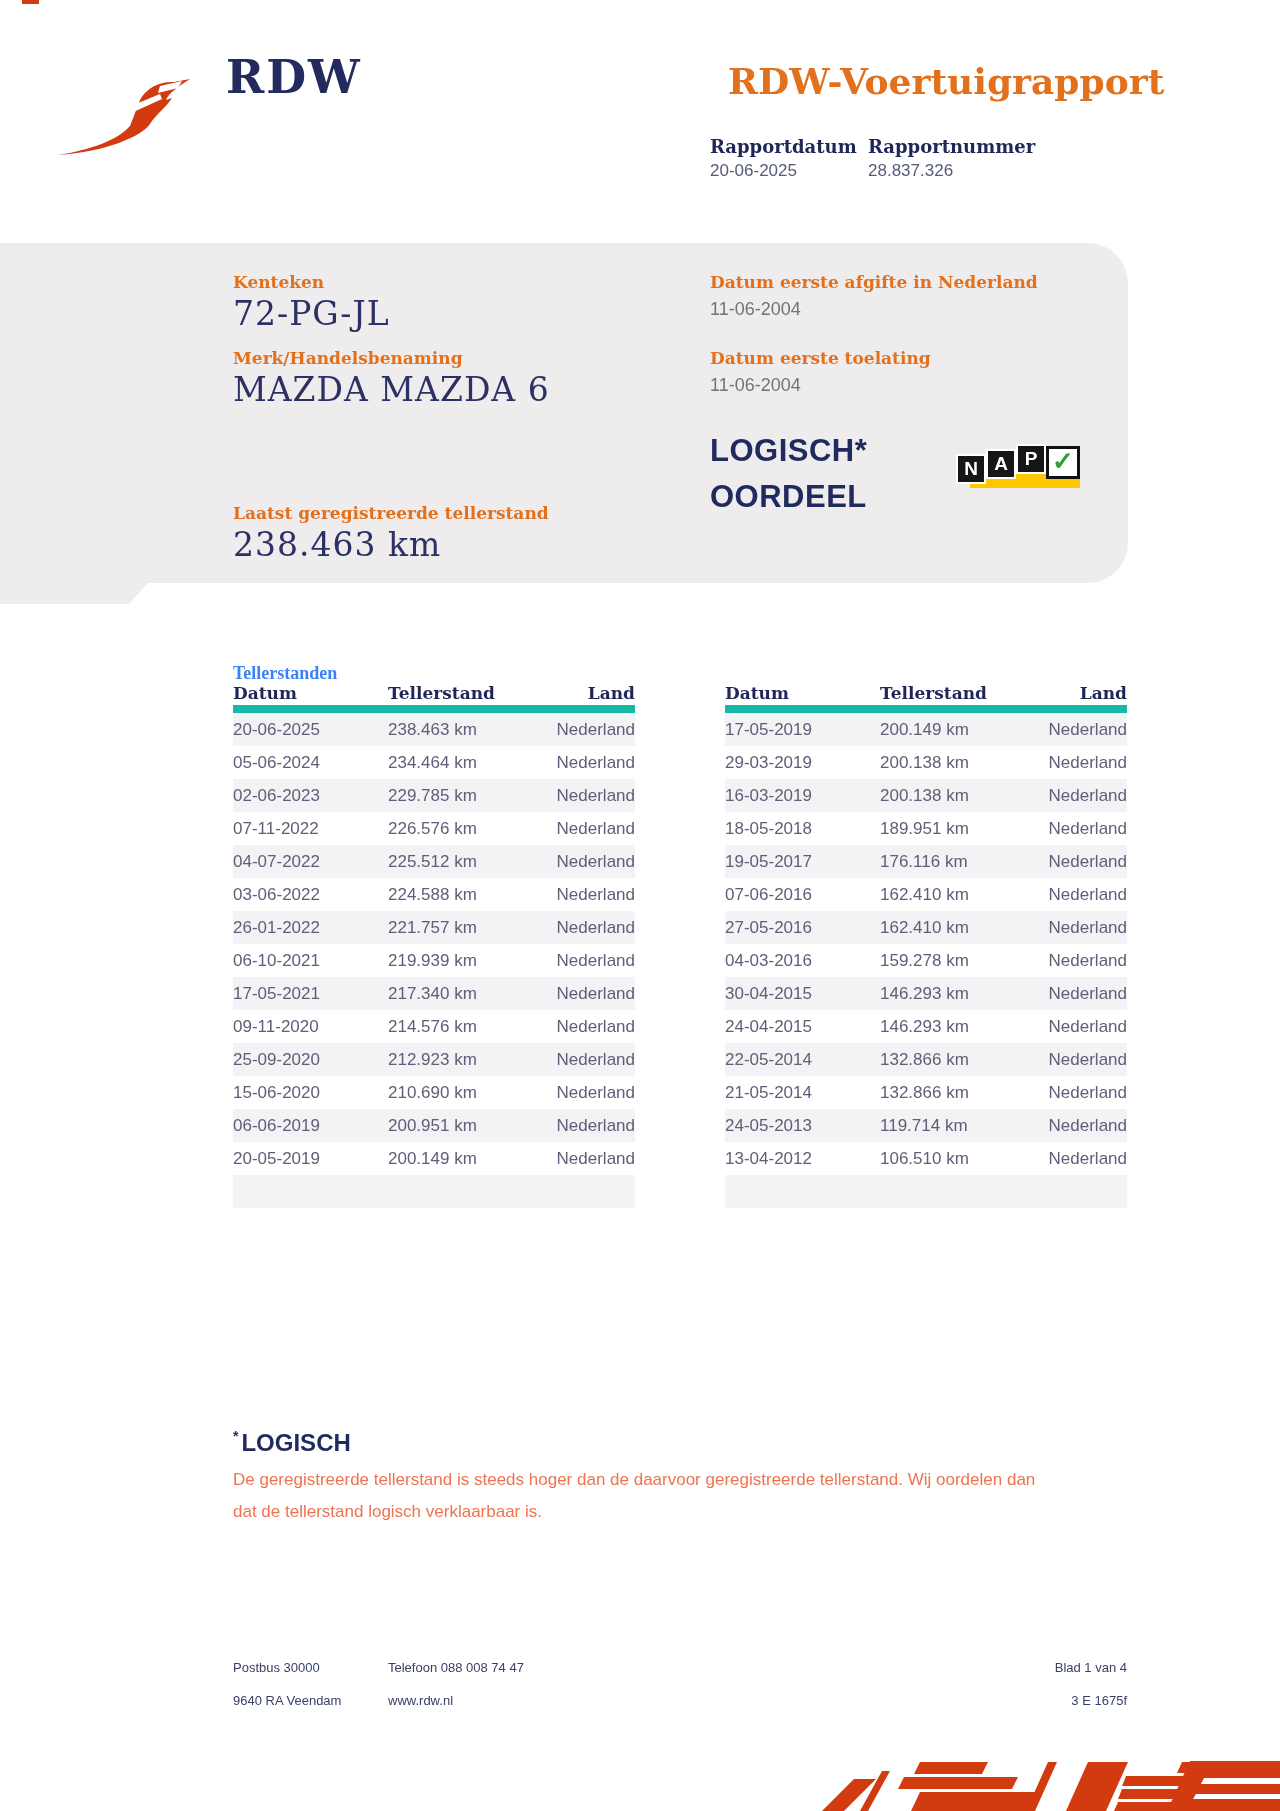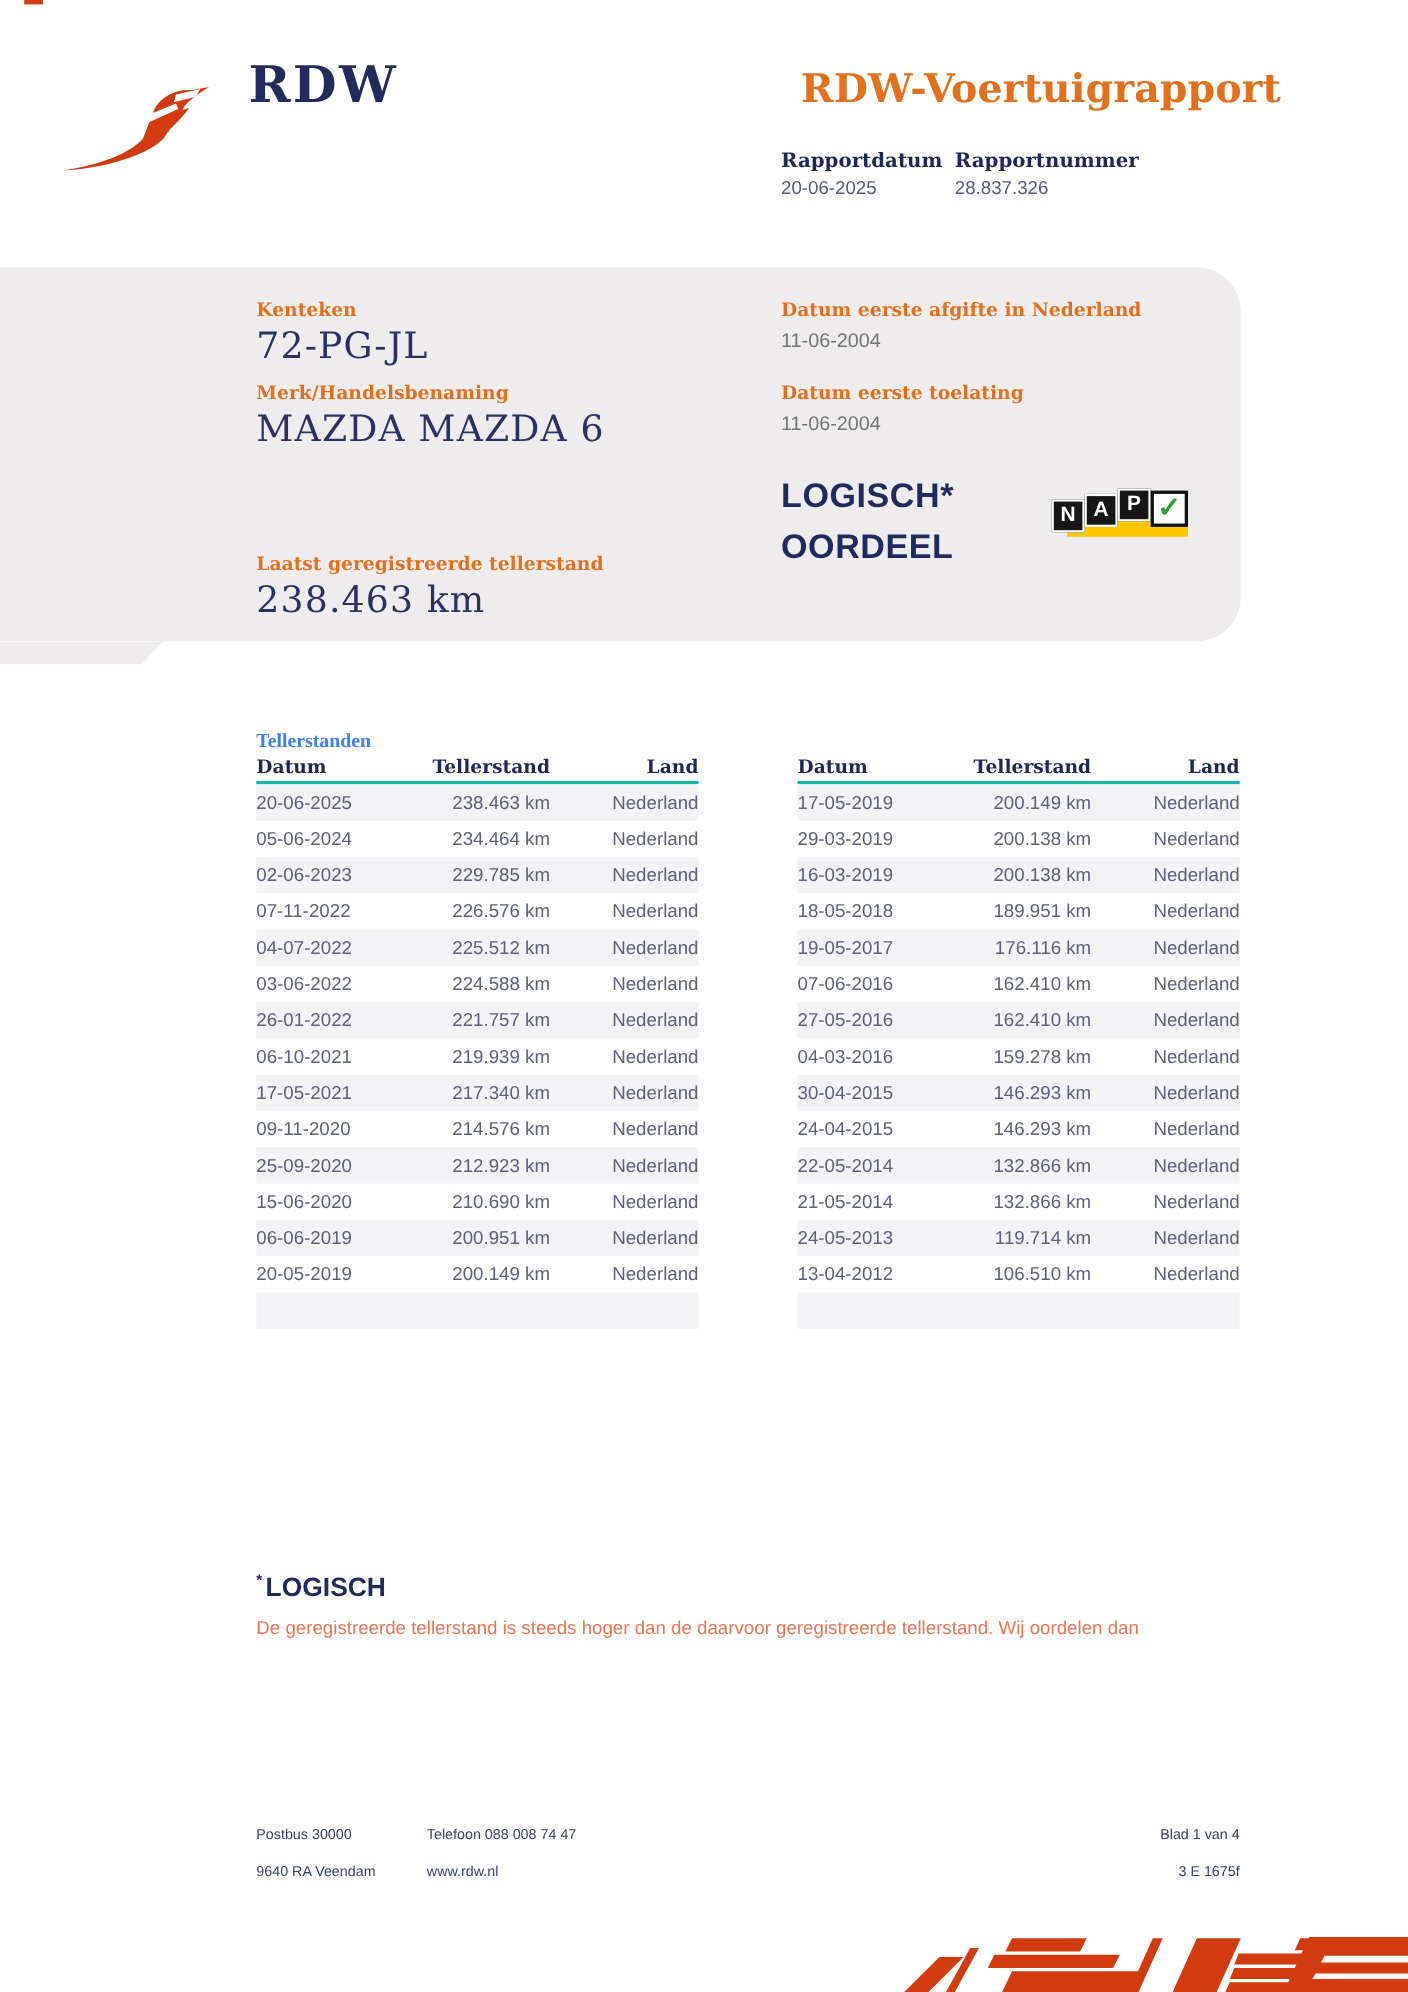--- a/index.html
+++ b/index.html
@@ -84,30 +84,30 @@
   .tables-title {
     left:233px; top:663px;
     font-family:Liberation Serif, serif;
     font-weight:bold; font-size:18px; color:#3b82f6;
   }
   .mtable { top:688px; width:402px; }
   .mtable-left  { left:233px; }
   .mtable-right { left:725px; }
   .thead {
     display:flex; height:25px; align-items:flex-end;
-    border-bottom:3px solid #14b8a6; padding-bottom:2px;
+    border-bottom:8px solid #14b8a6; padding-bottom:2px;
     font-family:"DejaVu Serif", serif; font-weight:bold; font-size:17px; color:#1e2757;
   }
   .trow {
     display:flex; height:33px; line-height:33px;
     font-size:17px; color:#5d6078;
   }
   .tbody .trow:nth-child(odd) { background:#f3f2f4; }
   .c1 { flex:0 0 155px; text-align:left; }
-  .c2 { flex:0 0 112px; text-align:right; }
+  .c2 { flex:0 0 112px; text-align:left; }
   .c3 { flex:1; text-align:right; }
 
   
   .footnote-head { left:233px; top:1428px; font-weight:bold; font-size:24px; color:#1f2a5e; }
   .footnote-head sup { font-size:14px; vertical-align:10px; margin-right:3px; }
   .footnote-text { left:233px; top:1464px; width:920px; font-size:17px; color:#ed7450; line-height:32px; }
 
   
   .foot { font-size:13px; color:#3a4168; }
   .foot-right { text-align:right; width:200px; }
@@ -323,20 +323,21 @@
         <span class="c2">106.510 km</span>
         <span class="c3">Nederland</span>
       </div>
       <div class="trow"></div>
     </div>
 </div>
 
 <div class="abs footnote-head"><sup>*</sup><span>LOGISCH</span></div>
 <div class="abs footnote-text">
   <div>De geregistreerde tellerstand is steeds hoger dan de daarvoor geregistreerde tellerstand. Wij oordelen dan</div>
+  <div>dat de tellerstand logisch verklaarbaar is.</div>
 </div>
 
 <div class="abs foot" style="left:233px; top:1660px;">Postbus 30000</div>
 <div class="abs foot" style="left:233px; top:1693px;">9640 RA Veendam</div>
 <div class="abs foot" style="left:388px; top:1660px;">Telefoon 088 008 74 47</div>
 <div class="abs foot" style="left:388px; top:1693px;">www.rdw.nl</div>
 <div class="abs foot foot-right" style="left:927px; top:1660px;">Blad 1 van 4</div>
 <div class="abs foot foot-right" style="left:927px; top:1693px;">3 E 1675f</div>
 
 <svg class="abs stripes" viewBox="0 0 460 80">

